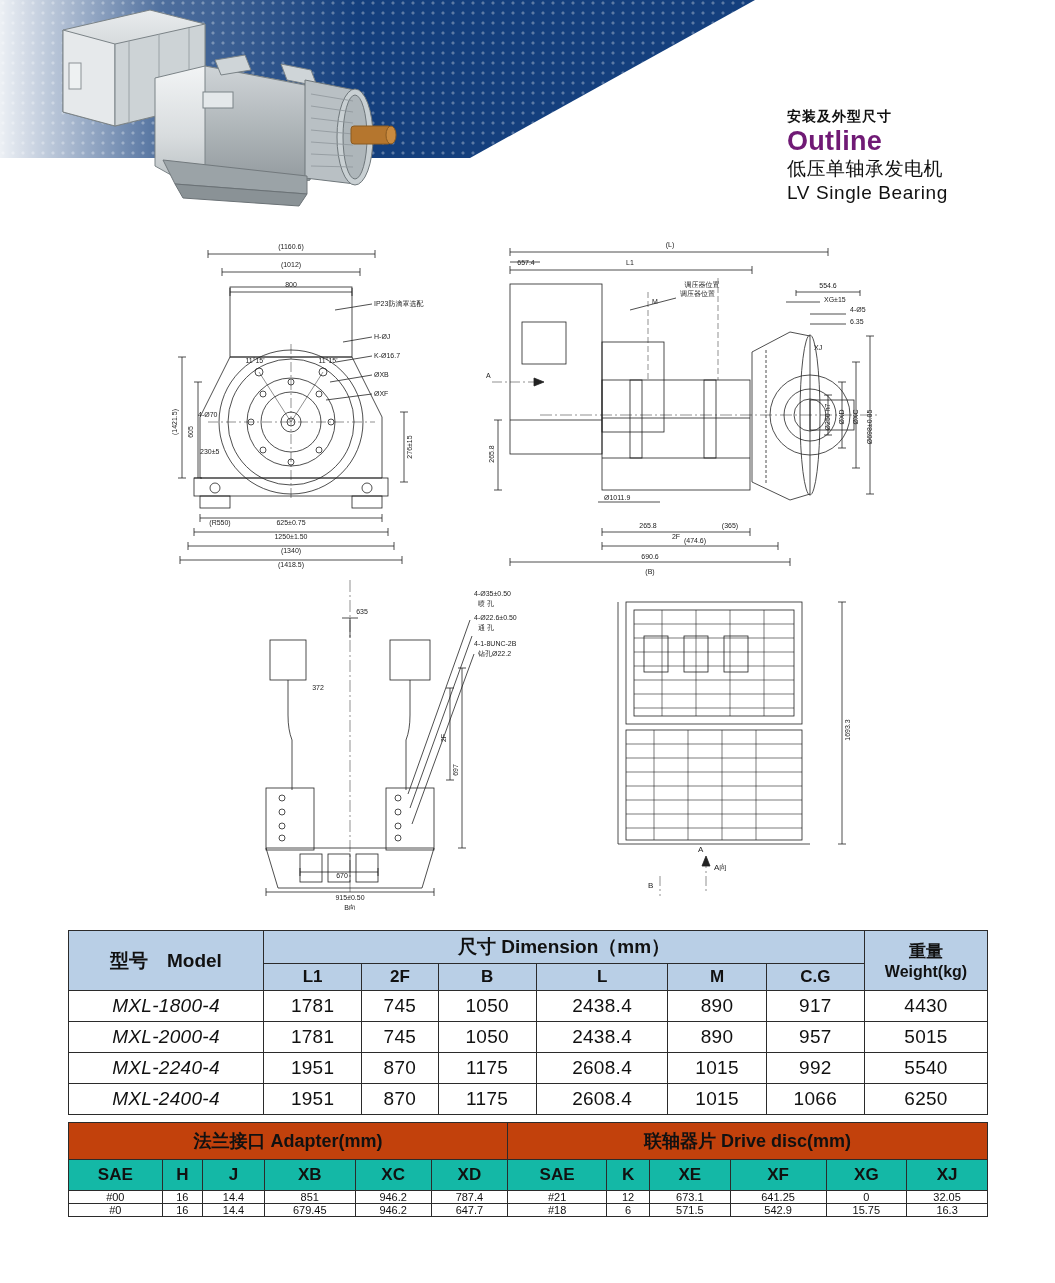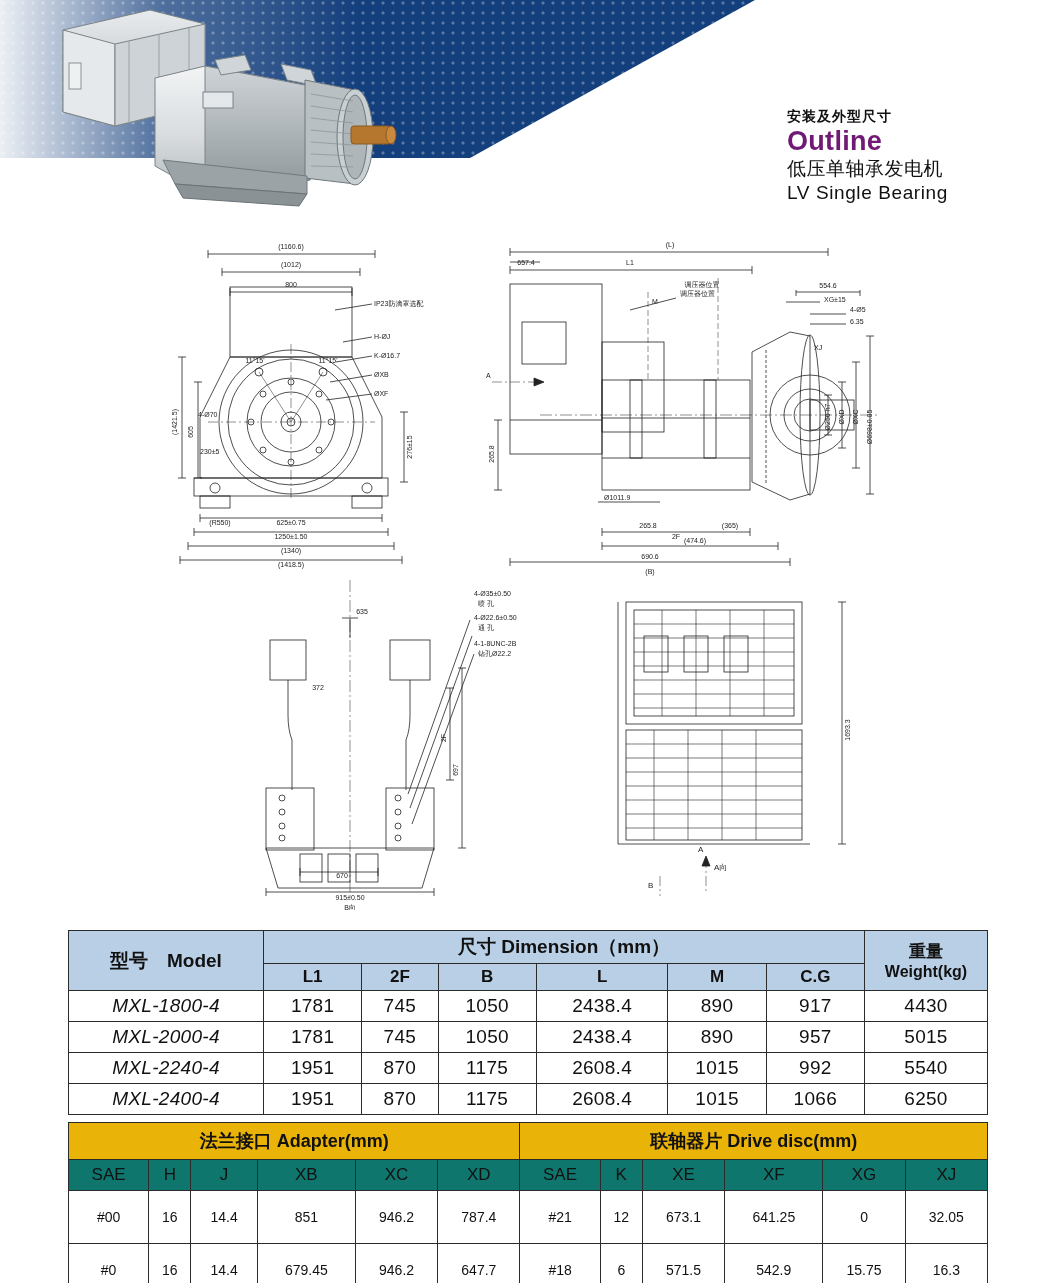--- a/index.html
+++ b/index.html
@@ -59,23 +59,23 @@
   table, th, td{border:1px solid #2b2b2b;}
   th,td{text-align:center;font-size:17px;padding:3px 2px;color:#111;}
 
   .tbl1{top:930px;}
   .tbl1 th{background:#b9cfe6;font-weight:bold;}
   .tbl1 .hd-cn{font-size:19px;}
   .tbl1 td{font-size:19px;padding:4px 2px;letter-spacing:.3px;}
   .tbl1 .modelcell{text-align:center;font-style:italic;}
 
   .tbl2{top:1122px;left:68px;width:920px;}
-  .tbl2 th{background:#eab308;font-weight:bold;font-size:18px;padding:6px 2px;}
-  .tbl2 td{font-size:14px;padding:18px 2px;}
-  .tbl2 .sub th{background:#0f766e;font-weight:normal;font-size:17px;padding:5px 2px;}
+  .tbl2 th{background:#c2410c;font-weight:bold;font-size:18px;padding:6px 2px;}
+  .tbl2 td{font-size:11px;padding:0 2px;}
+  .tbl2 .sub th{background:#14b8a6;font-weight:bold;font-size:17px;padding:5px 2px;}
 </style>
 </head>
 <body>
 
 <div class="header">
   <div class="hdr-band"></div>
   <div class="hdr-band2"></div>
   <div class="hdr-fade"></div>
 
   <svg class="gen" viewBox="0 0 370 210">

